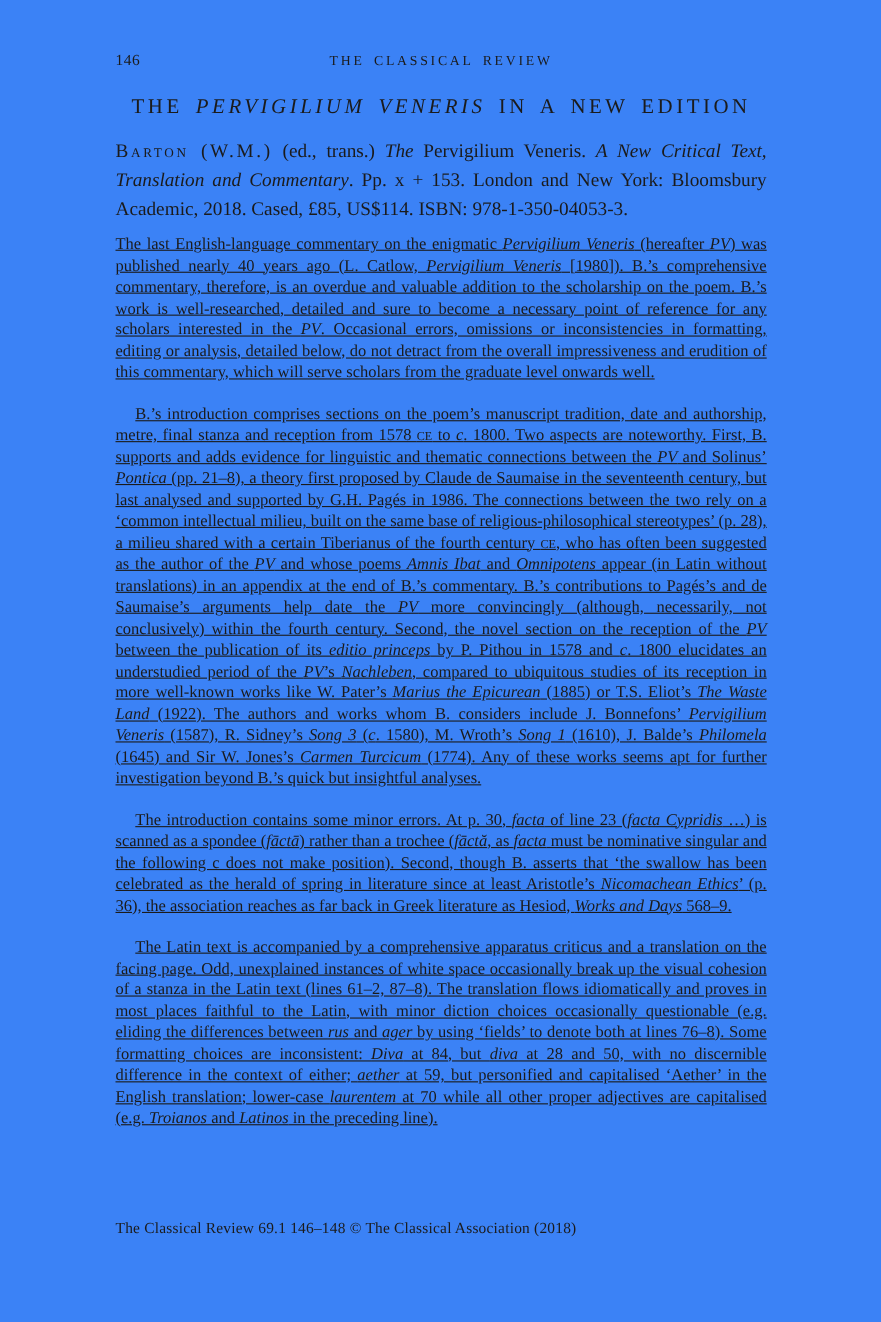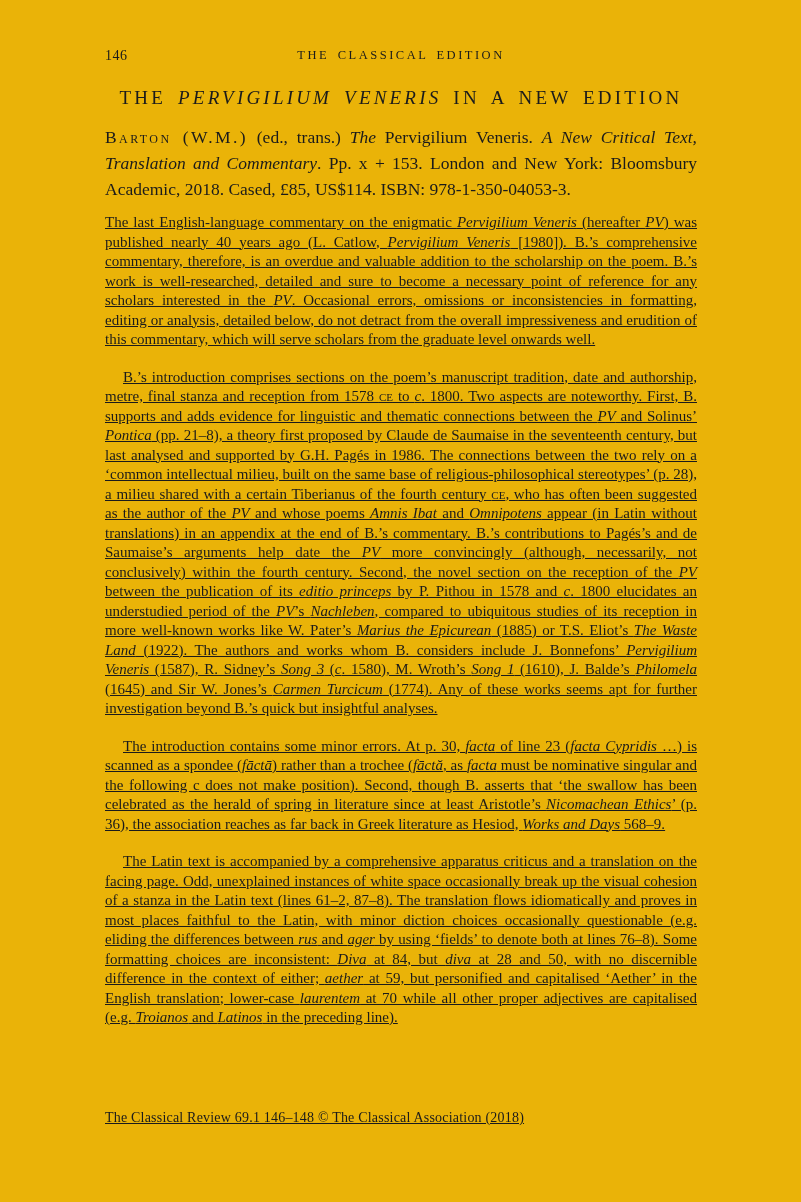--- a/index.html
+++ b/index.html
@@ -4,21 +4,21 @@
 <style>
   html, body {
     margin: 0;
     padding: 0;
     background: #ffffff;
   }
   .page {
     position: relative;
     width: 801px;
     height: 1202px;
-    background: #eab308;
+    background: #3b82f6;
     color: #1b1b1b;
     font-family: "Liberation Serif", "DejaVu Serif", serif;
     overflow: hidden;
   }
   .content {
     position: absolute;
     left: 105px;
     width: 592px;
     top: 48px;
   }
@@ -66,36 +66,35 @@
     text-align: justify;
   }
   .para { margin: 0; text-decoration: underline; }
   .para.indent { text-indent: 18px; margin-top: 18px; }
   .page-footer {
     position: absolute;
     left: 105px;
     top: 1110px;
     font-size: 14px;
     letter-spacing: 0.2px;
-    text-decoration: underline;
   }
   
   .s-i  { font-style: italic; }
   .s-sc { font-variant: small-caps; }
   .s-au { font-variant: small-caps; letter-spacing: 2.4px; }
 </style>
 </head>
 <body>
 
 <div class="page">
   <div class="content">
 
     <div class="page-header">
       <span class="page-number">146</span>
-      <div class="running-title">THE CLASSICAL EDITION</div>
+      <div class="running-title">THE CLASSICAL REVIEW</div>
     </div>
 
     <div class="review-title"><span>THE </span><span class="s-i">PERVIGILIUM VENERIS</span><span> IN A NEW EDITION</span></div>
 
     <div class="citation"><span class="s-au">Barton (W.M.)</span><span> (ed., trans.) </span><span class="s-i">The</span><span> Pervigilium Veneris. </span><span class="s-i">A New Critical Text, Translation and Commentary</span><span>. Pp. x + 153. London and New York: Bloomsbury Academic, 2018. Cased, £85, US$114. ISBN: 978-1-350-04053-3.</span></div>
 
 
     <div class="article-body">
         <p class="para"><span>The last English-language commentary on the enigmatic </span><span class="s-i">Pervigilium Veneris</span><span> (hereafter </span><span class="s-i">PV</span><span>) was published nearly 40 years ago (L. Catlow, </span><span class="s-i">Pervigilium Veneris</span><span> [1980]). B.’s comprehensive commentary, therefore, is an overdue and valuable addition to the scholarship on the poem. B.’s work is well-researched, detailed and sure to become a necessary point of reference for any scholars interested in the </span><span class="s-i">PV</span><span>. Occasional errors, omissions or inconsistencies in formatting, editing or analysis, detailed below, do not detract from the overall impressiveness and erudition of this commentary, which will serve scholars from the graduate level onwards well.</span></p>
         <p class="para indent"><span>B.’s introduction comprises sections on the poem’s manuscript tradition, date and authorship, metre, final stanza and reception from 1578 </span><span class="s-sc">ce</span><span> to </span><span class="s-i">c</span><span>. 1800. Two aspects are noteworthy. First, B. supports and adds evidence for linguistic and thematic connections between the </span><span class="s-i">PV</span><span> and Solinus’ </span><span class="s-i">Pontica</span><span> (pp. 21–8), a theory first proposed by Claude de Saumaise in the seventeenth century, but last analysed and supported by G.H. Pagés in 1986. The connections between the two rely on a ‘common intellectual milieu, built on the same base of religious-philosophical stereotypes’ (p. 28), a milieu shared with a certain Tiberianus of the fourth century </span><span class="s-sc">ce</span><span>, who has often been suggested as the author of the </span><span class="s-i">PV</span><span> and whose poems </span><span class="s-i">Amnis Ibat</span><span> and </span><span class="s-i">Omnipotens</span><span> appear (in Latin without translations) in an appendix at the end of B.’s commentary. B.’s contributions to Pagés’s and de Saumaise’s arguments help date the </span><span class="s-i">PV</span><span> more convincingly (although, necessarily, not conclusively) within the fourth century. Second, the novel section on the reception of the </span><span class="s-i">PV</span><span> between the publication of its </span><span class="s-i">editio princeps</span><span> by P. Pithou in 1578 and </span><span class="s-i">c</span><span>. 1800 elucidates an understudied period of the </span><span class="s-i">PV</span><span>’s </span><span class="s-i">Nachleben</span><span>, compared to ubiquitous studies of its reception in more well-known works like W. Pater’s </span><span class="s-i">Marius the Epicurean</span><span> (1885) or T.S. Eliot’s </span><span class="s-i">The Waste Land</span><span> (1922). The authors and works whom B. considers include J. Bonnefons’ </span><span class="s-i">Pervigilium Veneris</span><span> (1587), R. Sidney’s </span><span class="s-i">Song 3</span><span> (</span><span class="s-i">c</span><span>. 1580), M. Wroth’s </span><span class="s-i">Song 1</span><span> (1610), J. Balde’s </span><span class="s-i">Philomela</span><span> (1645) and Sir W. Jones’s </span><span class="s-i">Carmen Turcicum</span><span> (1774). Any of these works seems apt for further investigation beyond B.’s quick but insightful analyses.</span></p>

